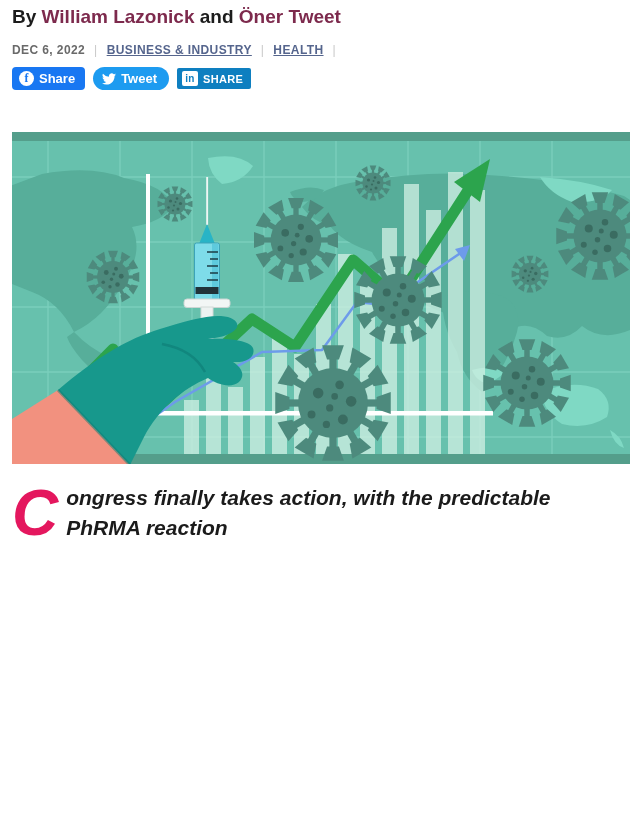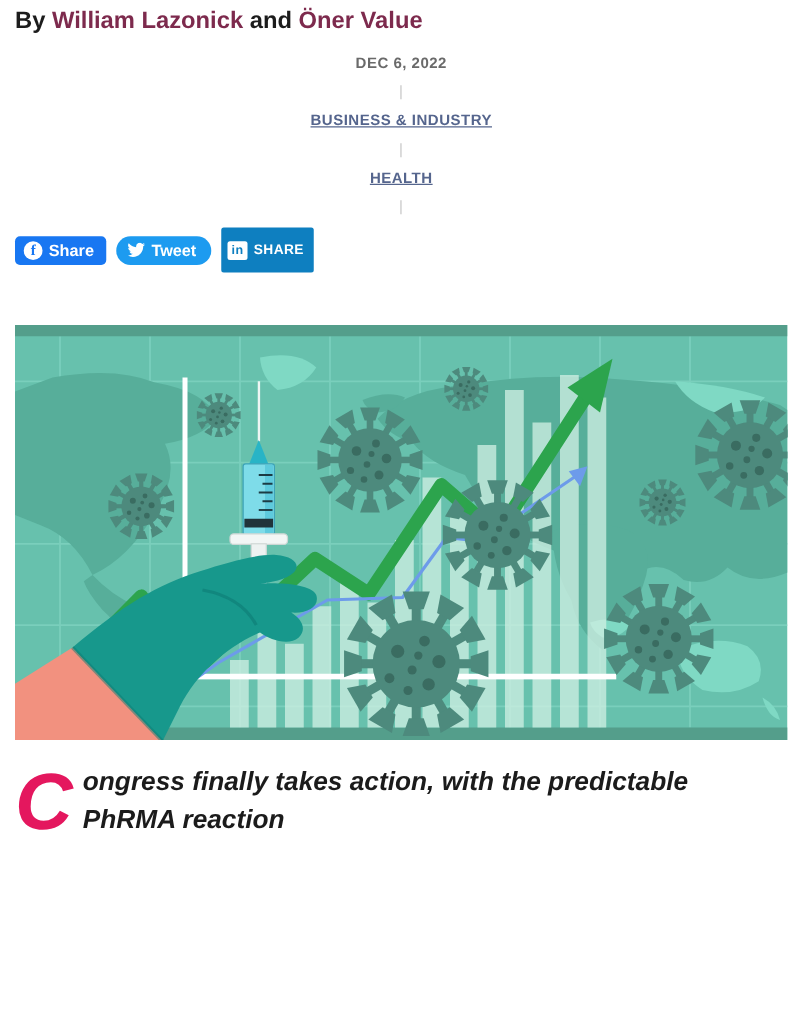--- a/index.html
+++ b/index.html
@@ -35,29 +35,29 @@
   .container{padding:6px 12px 0 12px;}
   .article-label{display:flex;align-items:center;gap:6px;margin-top:2px;}
   .article-label .doc{width:12px;height:15px;display:block;}
   .article-label .txt{font-size:13px;color:#3a3a3a;}
   h1.headline{
     margin:9px 0 14px 0;font-size:34px;line-height:1.17;font-weight:700;
     letter-spacing:-0.6px;color:var(--ink);
   }
   .byline{font-size:19px;font-weight:700;color:#1c1c1c;margin:0 0 15px 0;}
   .byline .author{color:var(--maroon);cursor:pointer;}
-  .meta{display:flex;align-items:center;gap:9px;font-size:12px;letter-spacing:0.4px;margin:0 0 10px 0;flex-direction:column;}
+  .meta{display:flex;align-items:center;gap:9px;font-size:12px;letter-spacing:0.4px;margin:0 0 10px 0;}
   .meta .date{color:var(--date-gray);font-weight:600;}
   .meta .pipe{color:var(--pipe-gray);font-weight:400;}
   .meta .cat{color:var(--cat-blue);font-weight:700;cursor:pointer;text-decoration:underline;}
   .share-row{display:flex;align-items:center;gap:8px;margin:4px 0 0 0;}
   .share-btn{display:flex;align-items:center;gap:5px;border:none;color:#fff;cursor:pointer;font-family:"Liberation Sans",sans-serif;}
   .btn-fb{background:var(--fb);border-radius:4px;height:23px;padding:0 10px 0 7px;font-size:13px;font-weight:700;}
   .btn-tw{background:var(--tw);border-radius:12px;height:23px;padding:0 12px 0 9px;font-size:13px;font-weight:700;text-align:right;}
-  .btn-li{background:var(--li);border-radius:2px;height:36px;padding:0 8px 0 5px;font-size:11px;font-weight:700;letter-spacing:0.3px;justify-content:space-between;}
+  .btn-li{background:var(--li);border-radius:2px;height:21px;padding:0 8px 0 5px;font-size:11px;font-weight:700;letter-spacing:0.3px;justify-content:space-between;}
   .fb-circle{width:15px;height:15px;border-radius:50%;background:#fff;color:var(--fb);
     font-weight:700;font-size:12px;display:flex;align-items:center;justify-content:center;font-family:"Liberation Serif",serif;}
   .li-box{width:16px;height:15px;border-radius:2px;background:#fff;color:var(--li);
     font-weight:700;font-size:10px;display:flex;align-items:center;justify-content:center;}
   .hero{margin:42px 0 0 0;width:618px;height:332px;display:block;}
   .standfirst{
     margin:37px 0 0 0;font-family:"Liberation Serif","DejaVu Serif",serif;
     font-size:21.5px;line-height:1.68;color:#222;max-width:618px;
   }
   .section-heading{
@@ -82,21 +82,21 @@
   .c-glove{fill:var(--glove);} .c-glovedark{fill:var(--glove-dark);}
   .c-arm{fill:var(--arm);}
 </style>
 </head>
 <body>
 
 <div class="container">
 
 
 
-  <p class="byline"><span>By </span><span class="author">William Lazonick</span><span> and </span><span class="author">Öner Value</span></p>
+  <p class="byline"><span>By </span><span class="author">William Lazonick</span><span> and </span><span class="author">Öner Tweet</span></p>
 
   <div class="meta">
     <span class="date">DEC 6, 2022</span>
     <span class="pipe">|</span>
     <span class="cat">BUSINESS &amp; INDUSTRY</span>
     <span class="pipe">|</span>
     <span class="cat">HEALTH</span>
     <span class="pipe">|</span>
   </div>
 

